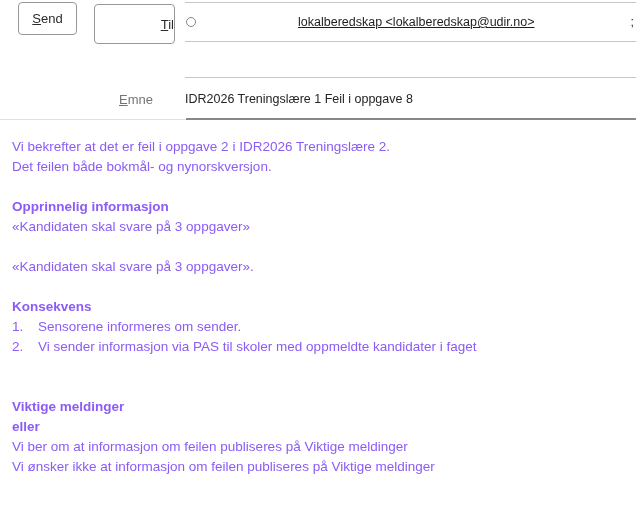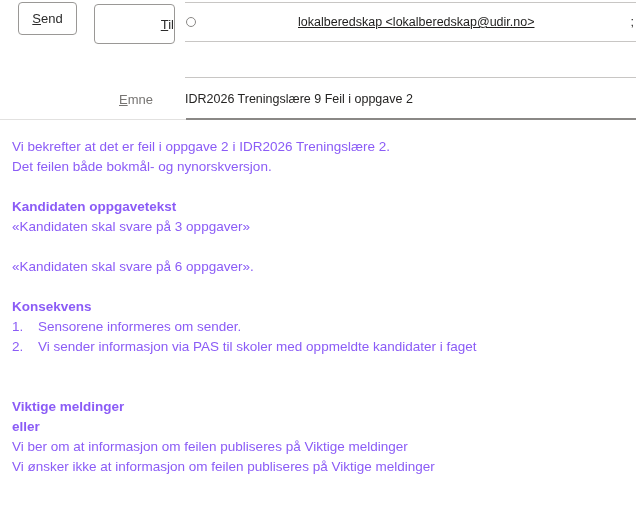--- a/index.html
+++ b/index.html
@@ -67,30 +67,30 @@
 
   <div class="field" id="to-field">
     <span class="presence"></span>
     <span class="recipient">lokalberedskap &lt;lokalberedskap@udir.no&gt;</span>
     <span class="recip-sep">;</span>
   </div>
 
   <div class="field" id="cc-field"></div>
 
   <span id="emne-label"><span class="u">E</span><span>mne</span></span>
-  <div class="field" id="subject-field">IDR2026 Treningslære 9 Feil i oppgave 2</div>
+  <div class="field" id="subject-field">IDR2026 Treningslære 1 Feil i oppgave 8</div>
 
   <div class="msg-body">
     <div class="ln">Vi bekrefter at det er feil i oppgave 2 i IDR2026 Treningslære 2.</div>
     <div class="ln">Det feilen både bokmål- og nynorskversjon.</div>
     <div class="ln"></div>
-    <div class="ln b">Kandidaten oppgavetekst</div>
+    <div class="ln b">Opprinnelig informasjon</div>
     <div class="ln">«Kandidaten skal svare på 3 oppgaver»</div>
     <div class="ln"></div>
-    <div class="ln">«Kandidaten skal svare på 6 oppgaver».</div>
+    <div class="ln">«Kandidaten skal svare på 3 oppgaver».</div>
     <div class="ln"></div>
     <div class="ln b">Konsekvens</div>
     <div class="ln"><span class="num">1.</span><span>Sensorene informeres om sender.</span></div>
     <div class="ln"><span class="num">2.</span><span>Vi sender informasjon via PAS til skoler med oppmeldte kandidater i faget</span></div>
     <div class="ln"></div>
     <div class="ln"></div>
     <div class="ln b">Viktige meldinger</div>
     <div class="ln b">eller</div>
     <div class="ln">Vi ber om at informasjon om feilen publiseres på Viktige meldinger</div>
     <div class="ln">Vi ønsker ikke at informasjon om feilen publiseres på Viktige meldinger</div>

